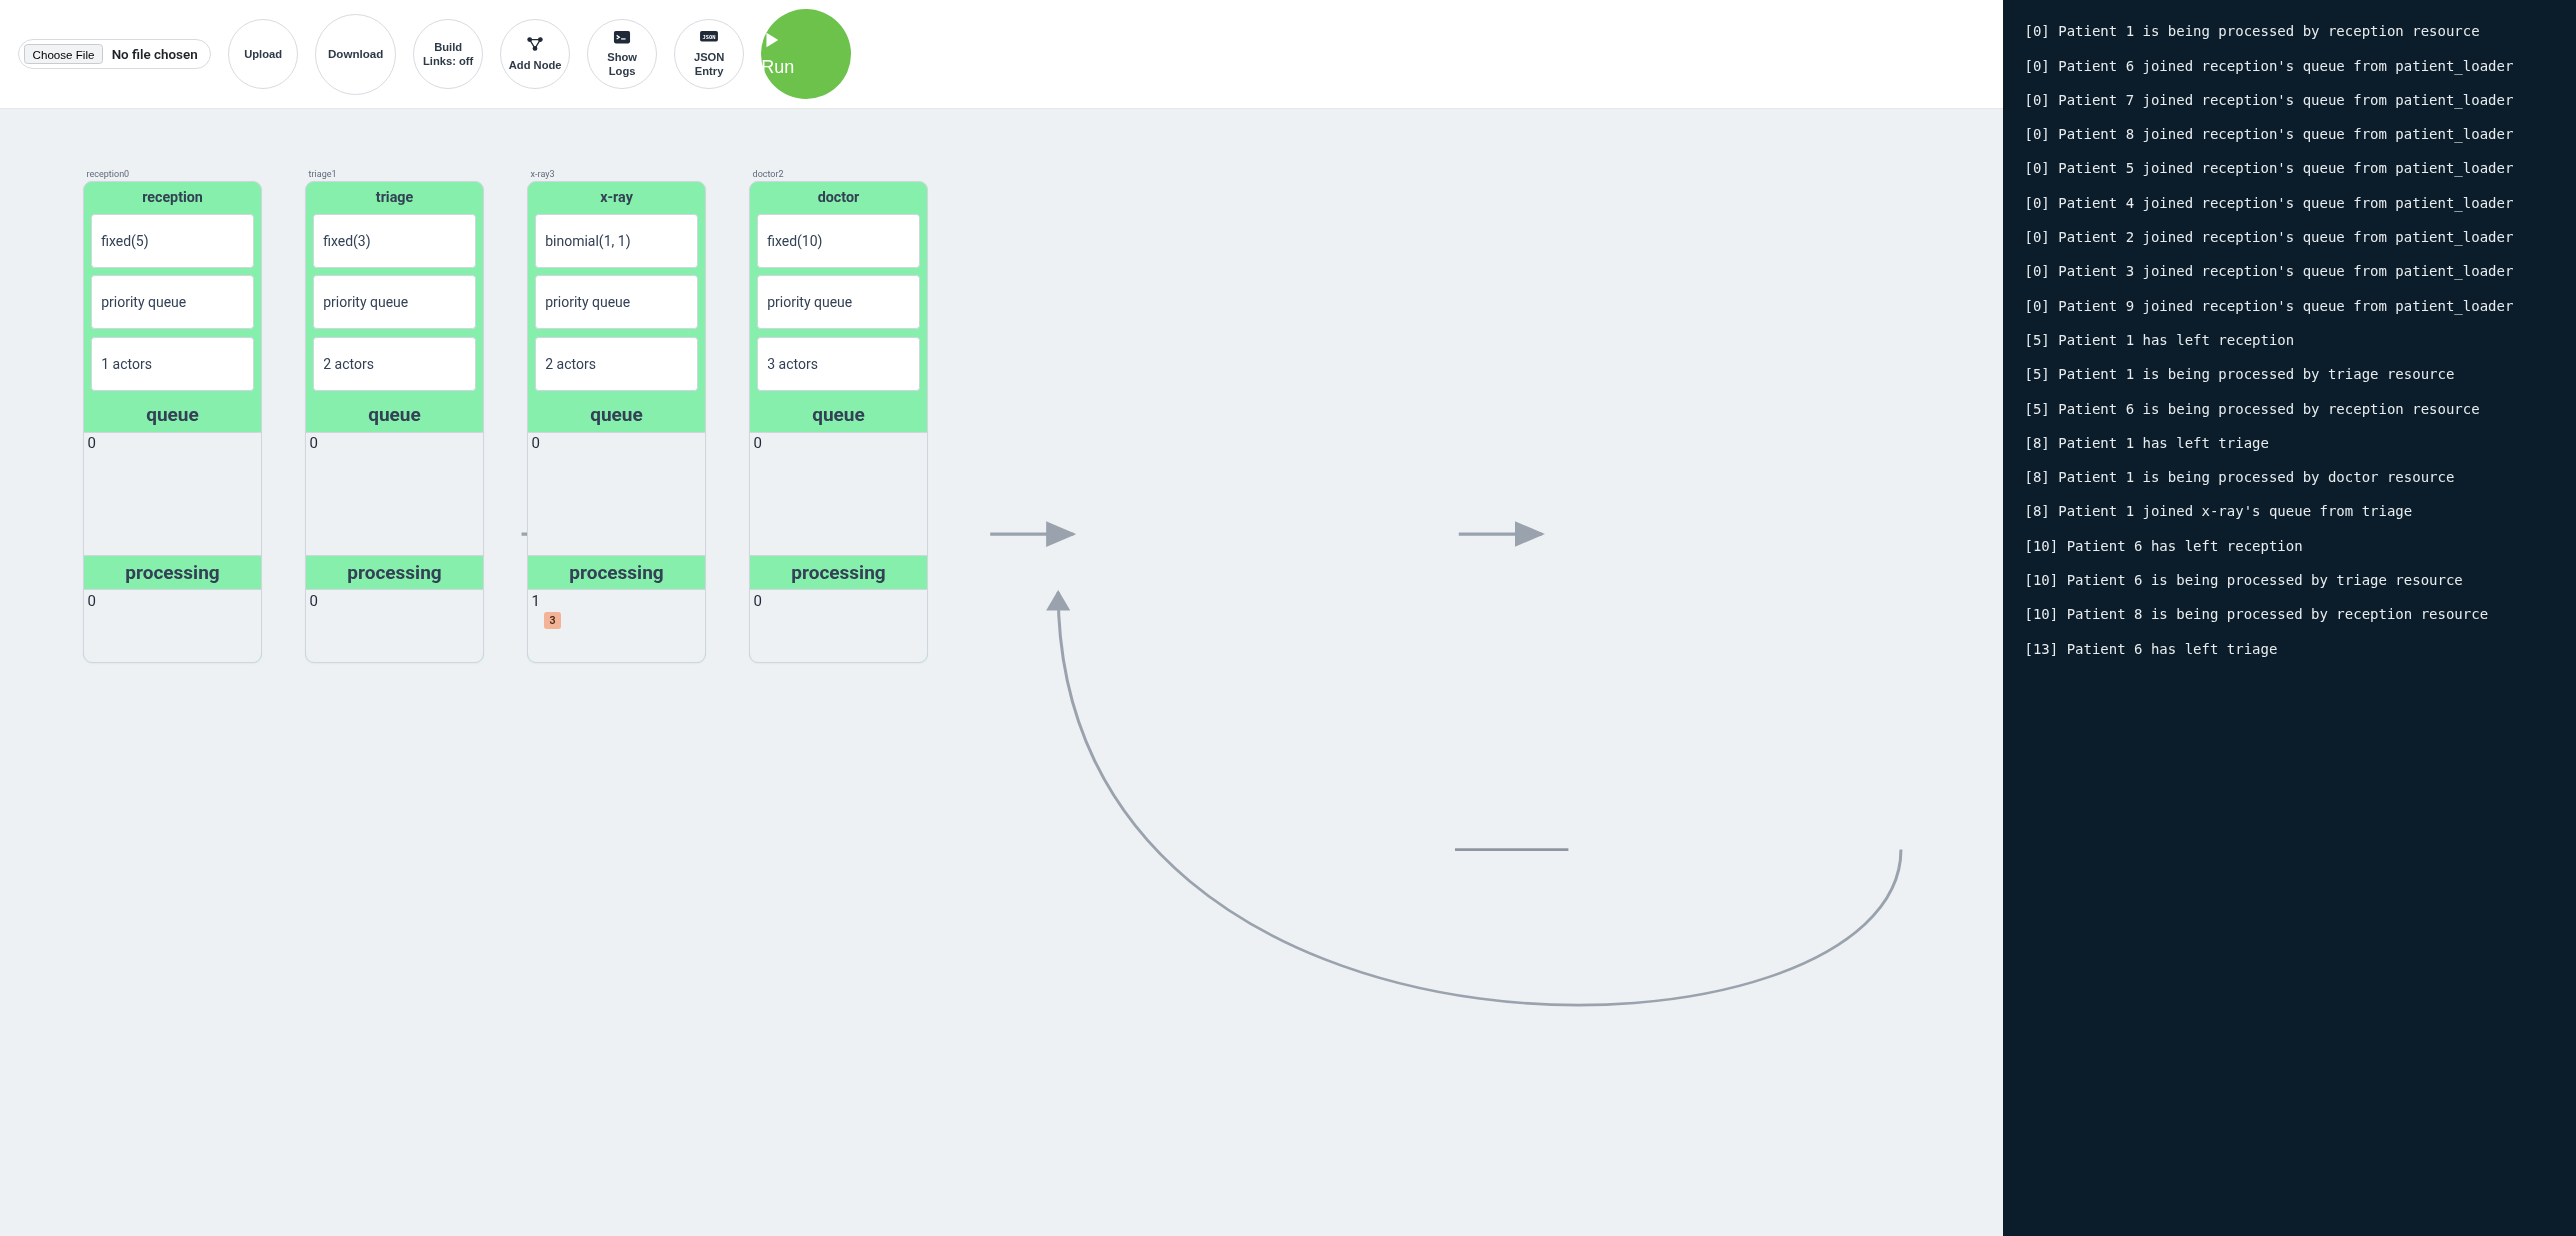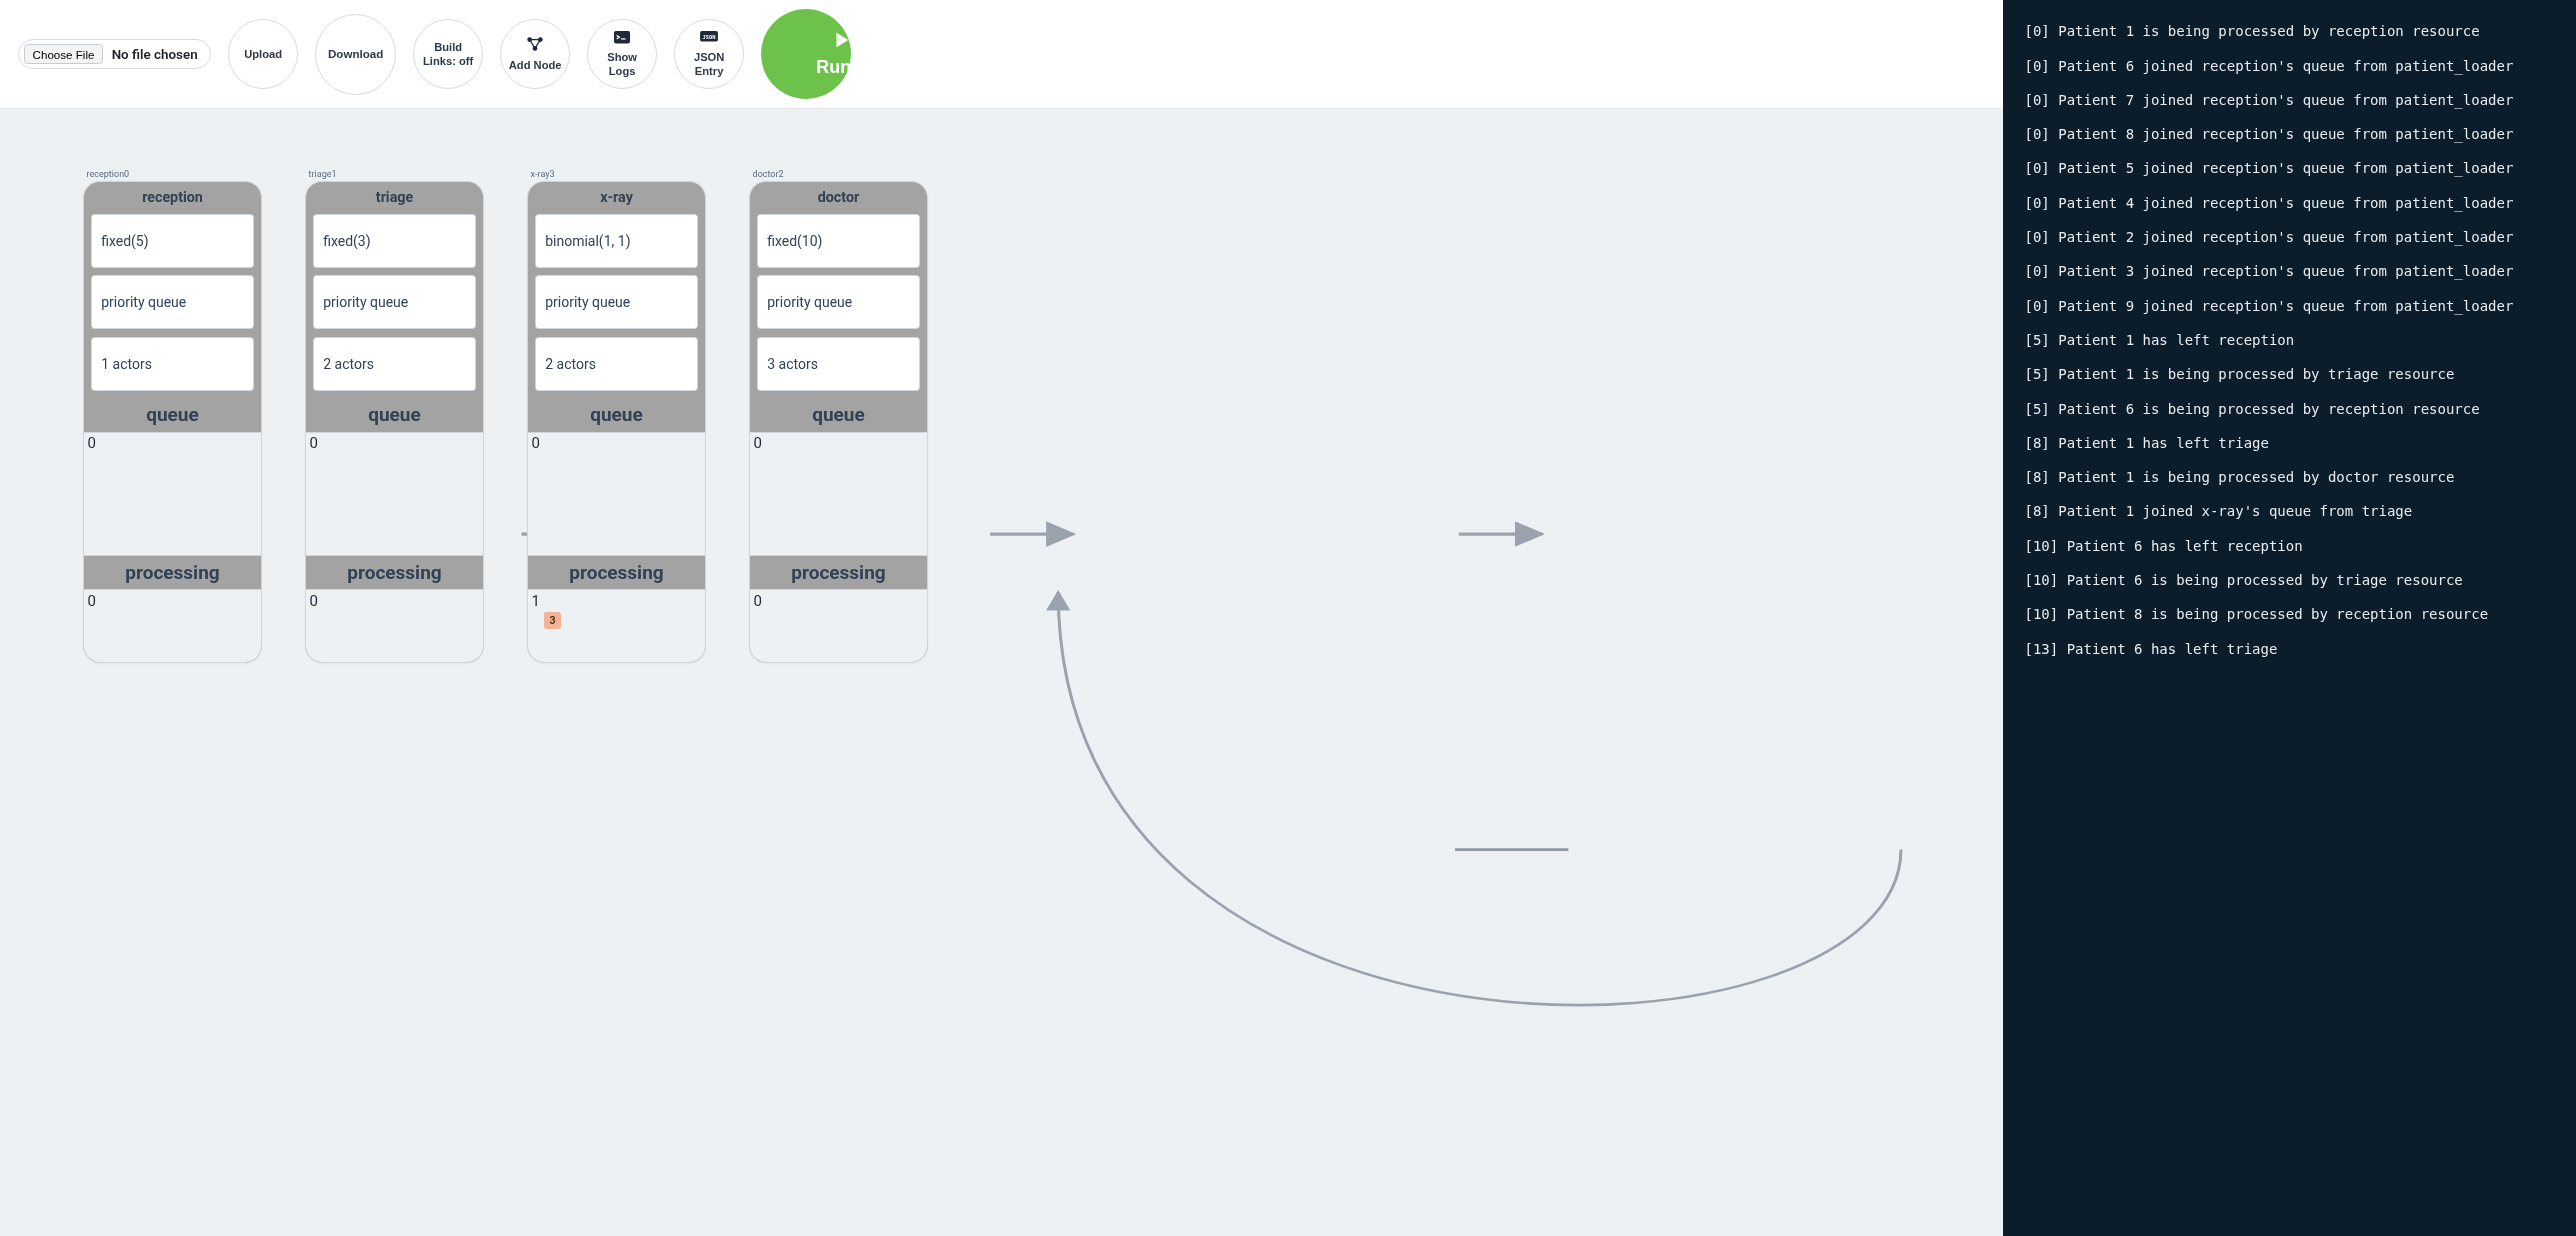--- a/index.html
+++ b/index.html
@@ -53,24 +53,24 @@
   }
   .round-btn.small { width: 70px; height: 70px; font-size: 11.2px; }
   .round-btn .icon { margin-bottom: 3.6px; }
   .run-btn {
     width: 90px; height: 90px;
     border-radius: 50%;
     border: none;
     background: #6cc24a;
     color: #fff;
     font-size: 18px;
-    font-weight: 700;
+    font-weight: 400;
     display: flex;
     flex-direction: column;
-    align-items: flex-end;
+    align-items: flex-start;
     justify-content: center;
     cursor: pointer;
   }
   .run-btn .play { margin-bottom: 1.8px; }
   .canvas {
     position: relative;
     flex: 1;
     overflow: hidden;
   }
   svg.arrows {
@@ -90,22 +90,22 @@
     position: relative;
   }
   .node-id {
     position: absolute;
     top: -12.5px; left: 3.6px;
     font-size: 9px;
     color: #5f6b7a;
   }
   .node-card {
     border: 0.9px solid #cfd6de;
-    border-radius: 17px;
-    background: #a3a3a3;
+    border-radius: 9px;
+    background: #86efac;
     overflow: hidden;
     box-shadow: 0 0.9px 1.8px rgba(0,0,0,0.04);
   }
   .node-title {
     text-align: center;
     font-weight: 700;
     font-size: 14.3px;
     color: #334155;
     padding: 7.2px 3.6px 9px;
   }

